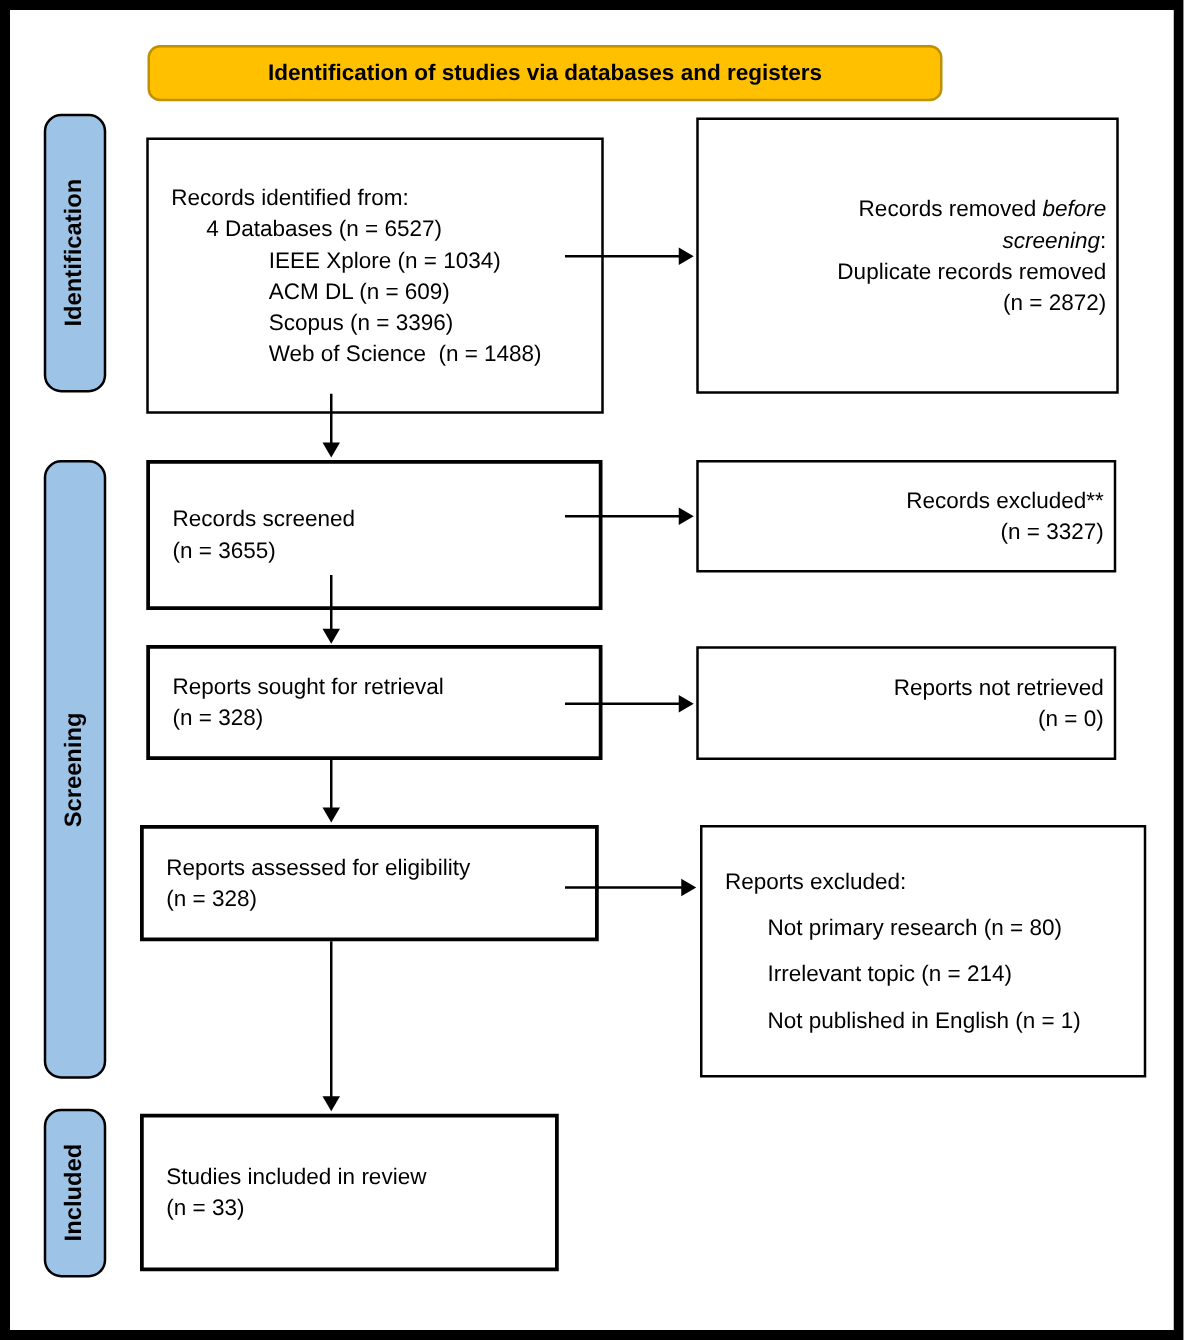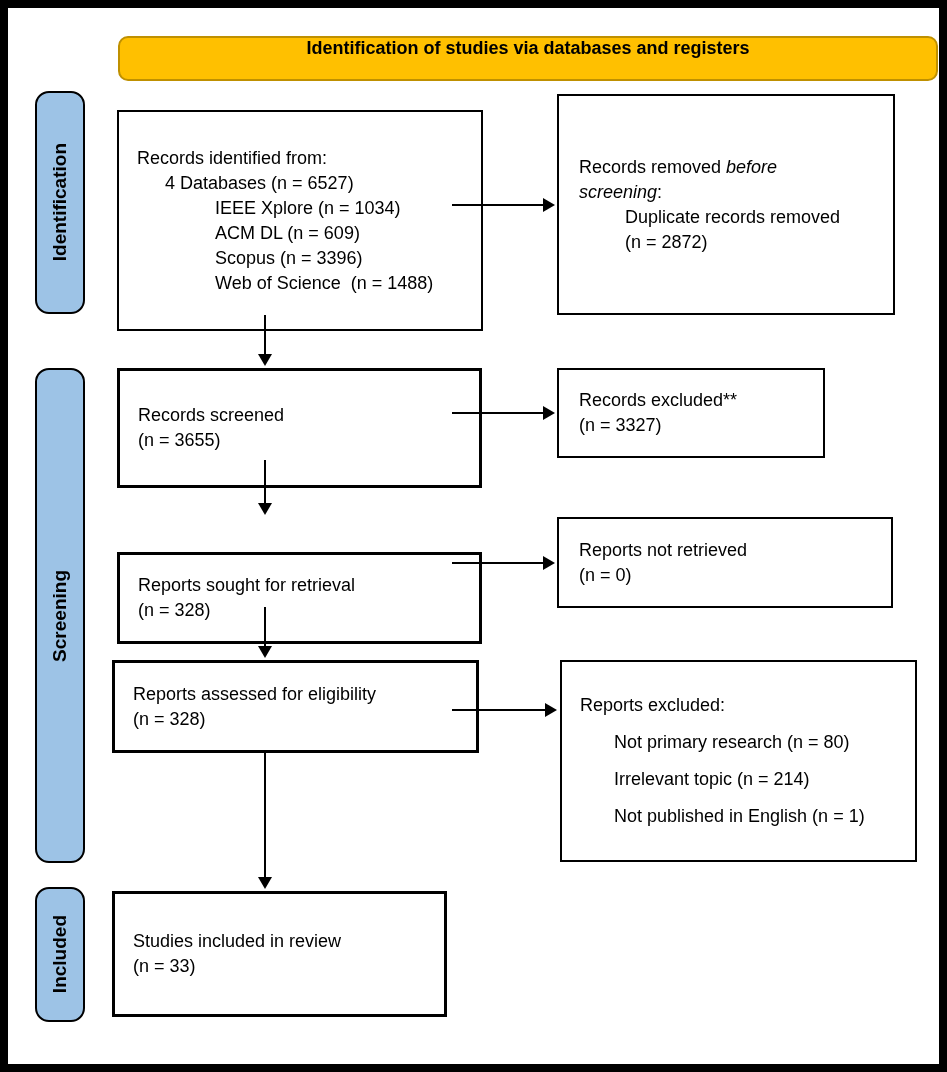--- a/index.html
+++ b/index.html
@@ -11,26 +11,26 @@
     color:#000000;
     overflow:hidden;
   }
   .border-overlay {
     position:absolute; inset:0;
     border:8px solid #000000;
     pointer-events:none;
     z-index:50;
   }
   .banner {
-    position:absolute; left:118px; top:36px; width:820px; height:45px;
+    position:absolute; left:118px; top:36px; width:636px; height:45px;
     background:#FFC000;
     border:2px solid #BF9000;
     border-radius:10px;
     box-sizing:border-box;
-    display:flex; align-items:flex-start; justify-content:center;
+    display:flex; align-items:center; justify-content:center;
     font-weight:bold; font-size:18px;
   }
   .stage {
     position:absolute; left:35px; width:50px;
     background:#9DC3E6;
     border:2px solid #000000;
     border-radius:14px;
     box-sizing:border-box;
     display:flex; align-items:center; justify-content:center;
     font-weight:bold; font-size:19px;
@@ -41,21 +41,21 @@
     position:absolute;
     background:#ffffff;
     border:2px solid #000000;
     box-sizing:border-box;
     display:flex; flex-direction:column; justify-content:center;
     font-size:18px; line-height:25px;
     padding-left:18px; padding-right:8px;
     z-index:2;
   }
   .box.thick { border-width:3px; }
-  .box.pad20 { padding-left:20px; }
+  .box.pad20 { padding-left:20px;text-align:right; }
   .line { white-space:pre-wrap; }
   .ind1 { margin-left:28px; }
   .ind2 { margin-left:78px; }
   .ind30 { margin-left:46px; }
   .ind34 { margin-left:34px;margin-top:12px; }
   .vline { position:absolute; width:2px; background:#000000; z-index:10; }
   .hline { position:absolute; height:2px; background:#000000; z-index:10; }
   .head-down {
     position:absolute; width:0; height:0; z-index:10;
     border-left:7px solid transparent; border-right:7px solid transparent;
@@ -100,26 +100,26 @@
     <div class="line"><span>Records removed </span><i>before</i></div>
     <div class="line"><i>screening</i><span>:</span></div>
     <div class="line ind30">Duplicate records removed</div>
     <div class="line ind30">(n = 2872)</div>
   </div>
 
   <div class="box thick" style="left:117px; top:368px; width:365px; height:120px;">
     <div class="line">Records screened</div>
     <div class="line">(n = 3655)</div>
   </div>
-  <div class="box pad20" style="left:557px; top:368px; width:268px; height:90px;">
+  <div class="box pad20" style="left:557px; top:368px; width:336px; height:90px;">
     <div class="line">Records excluded**</div>
     <div class="line">(n = 3327)</div>
   </div>
 
-  <div class="box thick" style="left:117px; top:516px; width:365px; height:92px;margin-top:36px;">
+  <div class="box thick" style="left:117px; top:516px; width:365px; height:92px;">
     <div class="line">Reports sought for retrieval</div>
     <div class="line">(n = 328)</div>
   </div>
   <div class="box pad20" style="left:557px; top:517px; width:336px; height:91px;">
     <div class="line">Reports not retrieved</div>
     <div class="line">(n = 0)</div>
   </div>
 
   <div class="box thick" style="left:112px; top:660px; width:367px; height:93px;">
     <div class="line">Reports assessed for eligibility</div>

